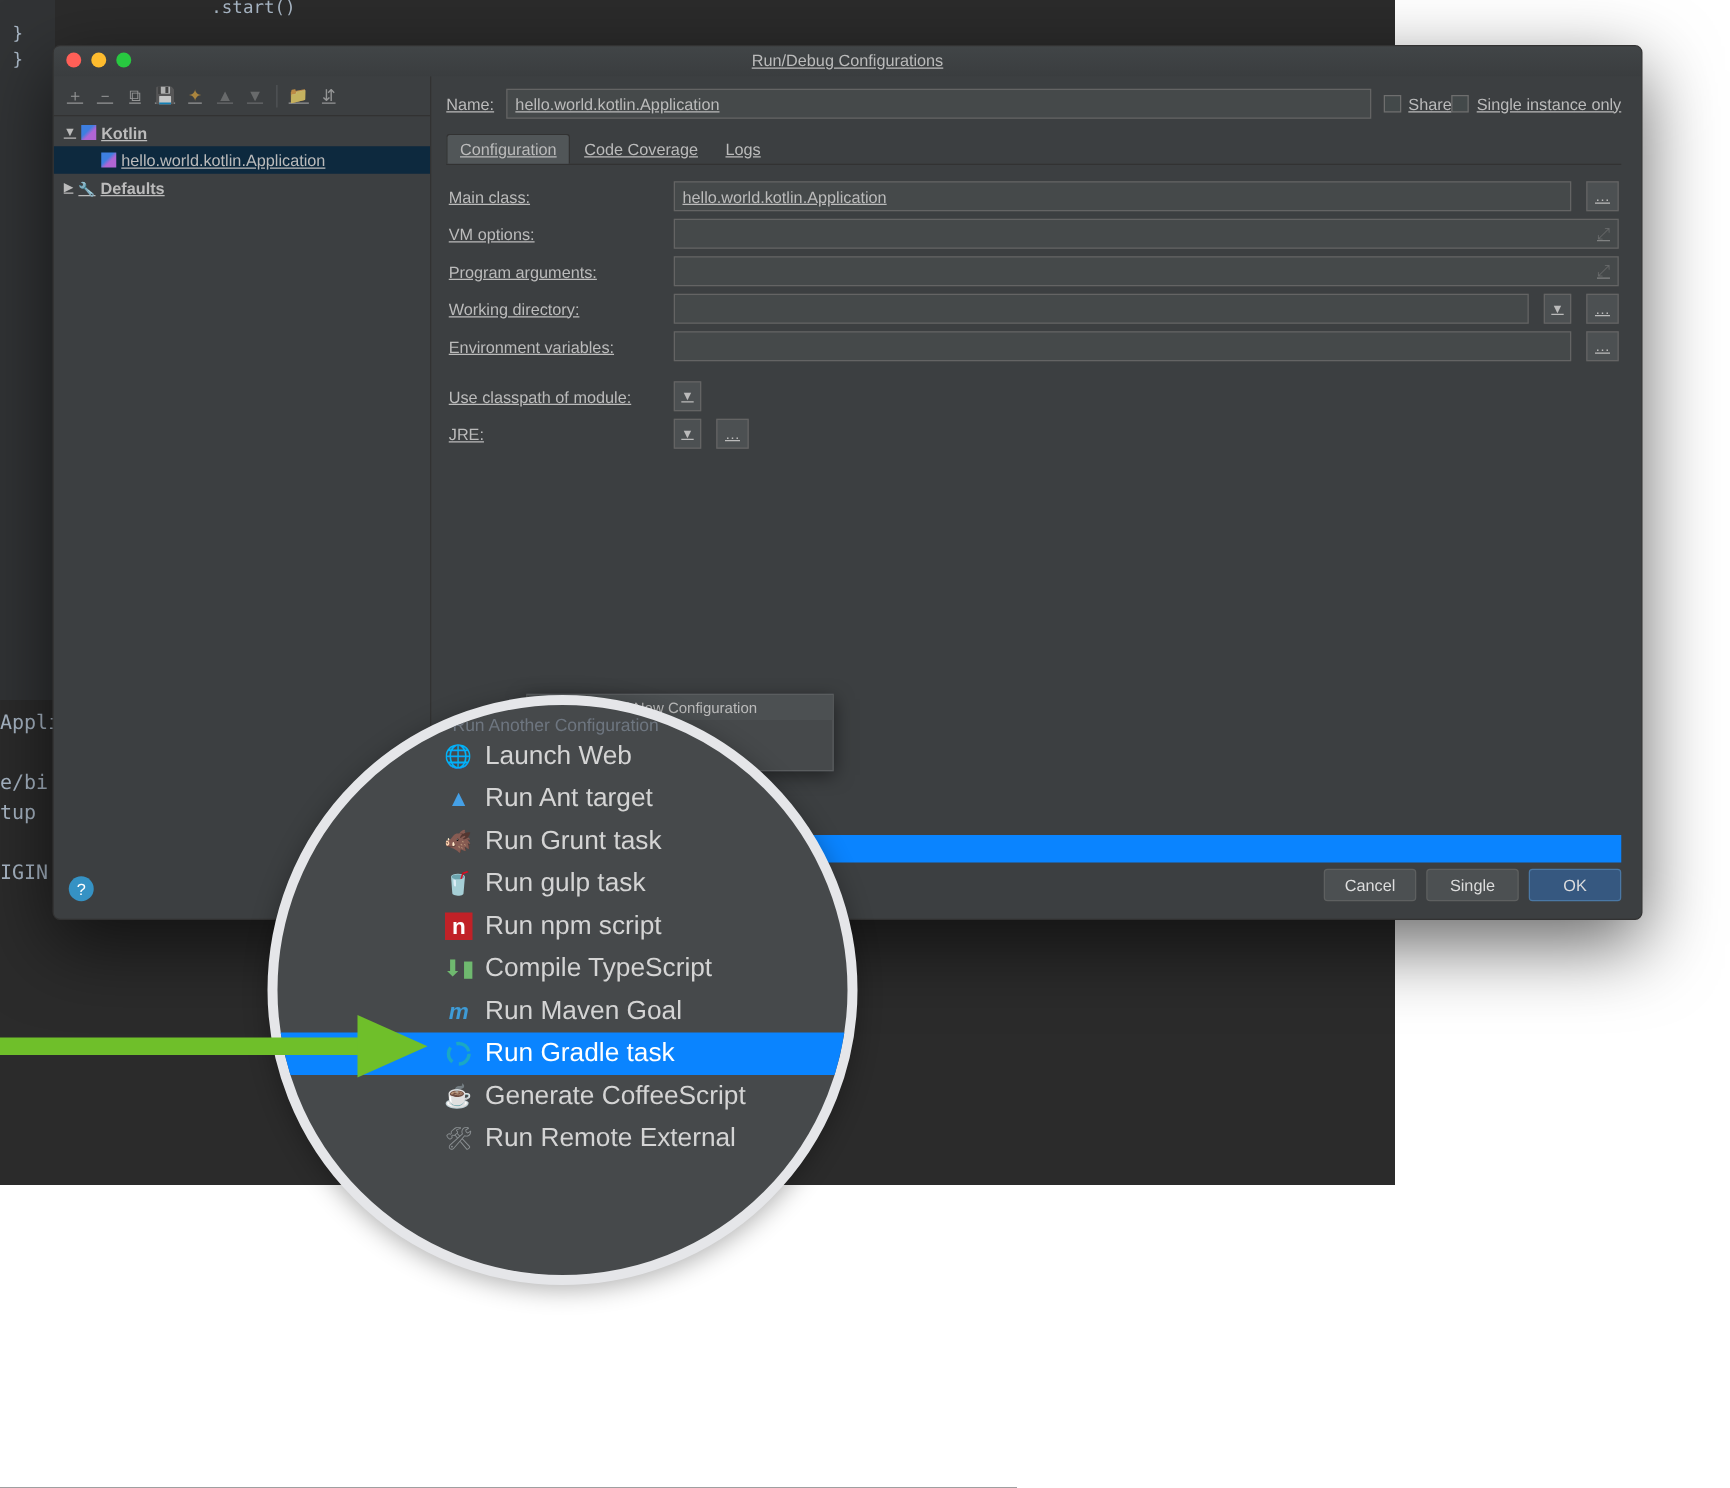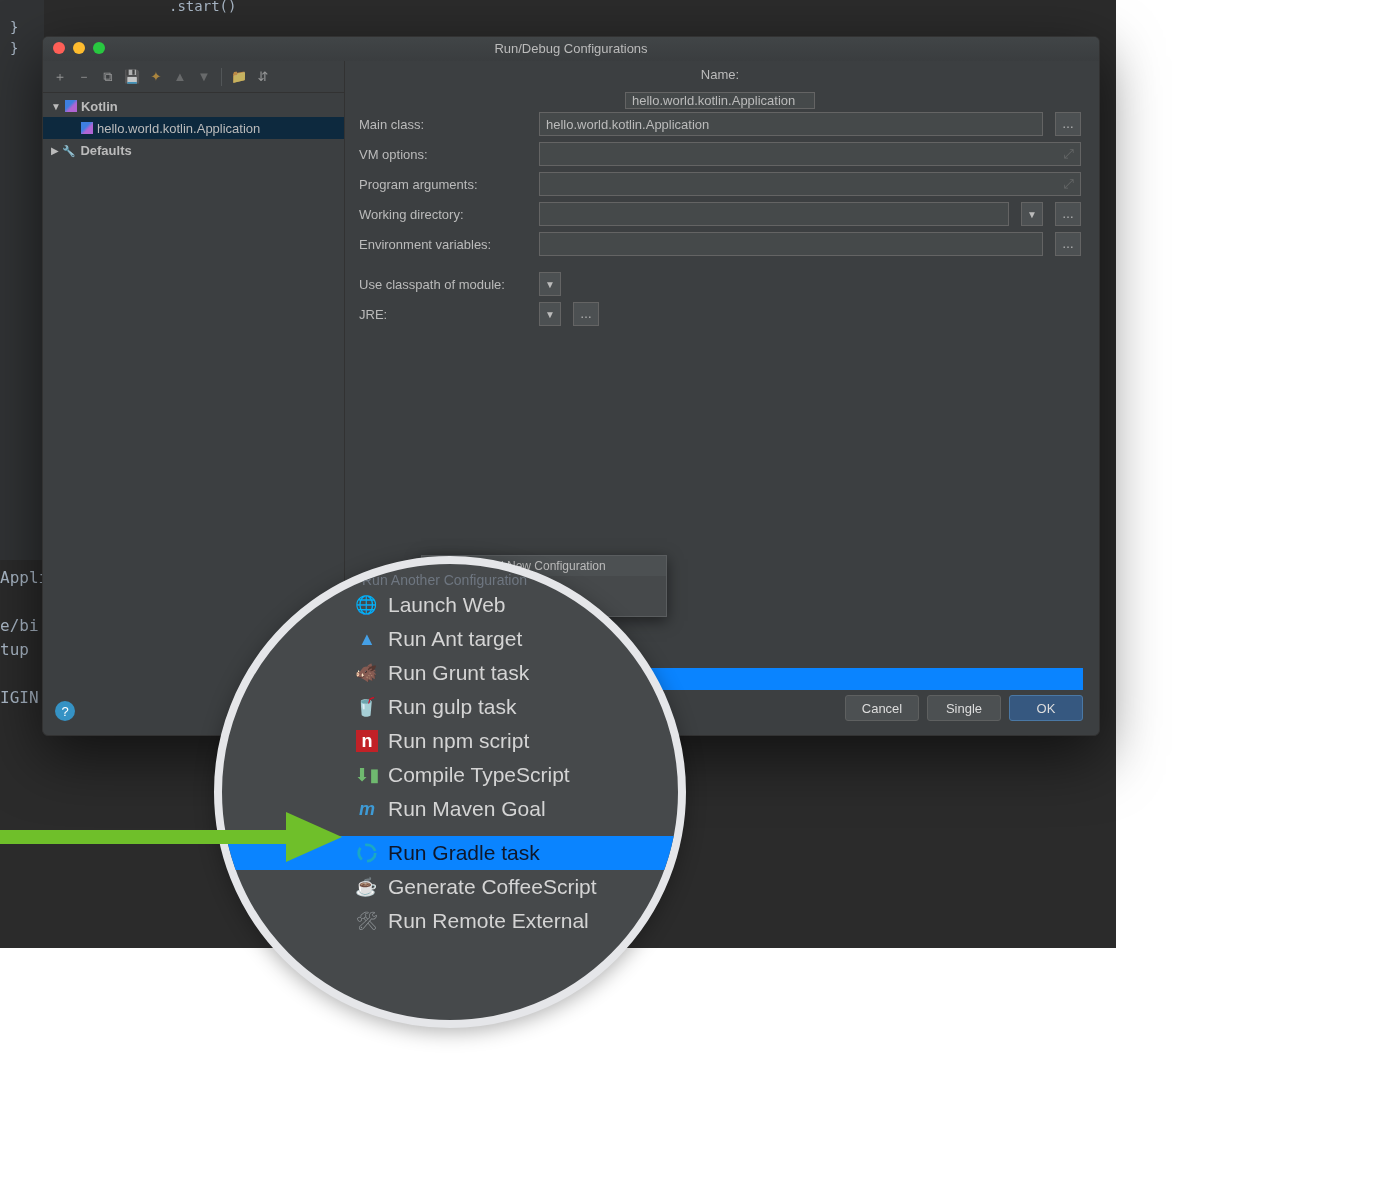--- a/index.html
+++ b/index.html
@@ -37,28 +37,29 @@
     left: 0; top: 566px;
     font-family: Menlo, monospace;
     font-size: 16px;
     color: #a9b7c6;
     line-height: 1.5;
     white-space: pre;
   }
   .dialog {
     position: absolute;
     left: 42px; top: 36px;
-    width: 1058px; height: 700px;
+    width: 1272px; height: 700px;
     background: #3c3f41;
     border: 1px solid #323232;
     border-radius: 6px;
     box-shadow: 0 20px 60px rgba(0,0,0,.6);
     display: flex;
     flex-direction: column;
     overflow: hidden;
+    text-decoration: underline;
   }
   .titlebar {
     height: 24px;
     text-align: center;
     font-size: 13px;
     line-height: 24px;
     color: #bbbbbb;
     background: linear-gradient(#414547,#3a3d3f);
     position: relative;
   }
@@ -104,21 +105,20 @@
     display:inline-block;
   }
   .wrench-icon::before{content:"🔧";font-size:11px;}
   .form {
     flex:1; padding: 6px 16px 0 12px;
     display:flex; flex-direction:column;
   }
   .name-row {
     display:flex; align-items:center; gap:10px;
     height:32px;
-    flex-direction:column;
   }
   .name-row input {
     flex:1; height:24px;
     background:#45494a; border:1px solid #646464;
     color:#bbb; padding:0 6px; font-size:13px;
   }
   .checks { display:flex; align-items:center;}
   .checks label{display:flex;align-items:center;gap:6px;font-size:13px;color:#bbb;white-space:nowrap;}
   .fake-check{width:14px;height:14px;border:1px solid #6e6e6e;background:#43494a;display:inline-block;}
   .tabs {
@@ -216,21 +216,21 @@
   .lens-sub{
     text-align:left;font-size:16px;color:#6e7680;padding-left:140px;
   }
   .lens-item{
     height:34px;display:flex;align-items:center;
     gap:10px; padding-left:134px;
     font-size:21px; color:#d4d4d4;
     white-space:nowrap;
   }
   .lens-item .ic{width:22px;height:22px;display:flex;align-items:center;justify-content:center;font-size:18px;}
-  .lens-item.sel{background:#0a84ff;color:#0f172a;margin-top:10px;}
+  .lens-item.sel{background:#0a84ff;color:#ffffff;}
   .ic-globe{color:#2aa3de;}
   .ic-ant{color:#45a0e6;}
   .ic-grunt{color:#e0a13a;}
   .ic-gulp{color:#d64137;}
   .ic-npm{background:#c12127;color:#fff;width:20px;height:20px;font-size:11px;font-weight:bold;}
   .ic-ts{color:#6fb96f;}
   .ic-maven{color:#3e9bd6;font-style:italic;font-weight:bold;}
   .ic-coffee{color:#5a8db8;}
   .ic-remote{color:#8a8f92;}
   .ic-ext{color:#8a8f92;}
@@ -317,20 +317,25 @@
               <span class="fake-check"></span>
               <span>Share</span>
             </label>
           <label>
               <span class="fake-check"></span>
               <span>Single instance only</span>
             </label>
         </div>
       </div>
 
+      <div class="tabs">
+        <div class="tab active">Configuration</div>
+        <div class="tab">Code Coverage</div>
+        <div class="tab">Logs</div>
+      </div>
 
       <div class="fields">
         <div class="field-row">
           <span class="field-label">Main class:</span>
           <div class="field-input">
               <span style="color:#bbb;">hello.world.kotlin.Application</span>
             </div>
           <div class="field-btn">…</div>
         </div>
         <div class="field-row">

